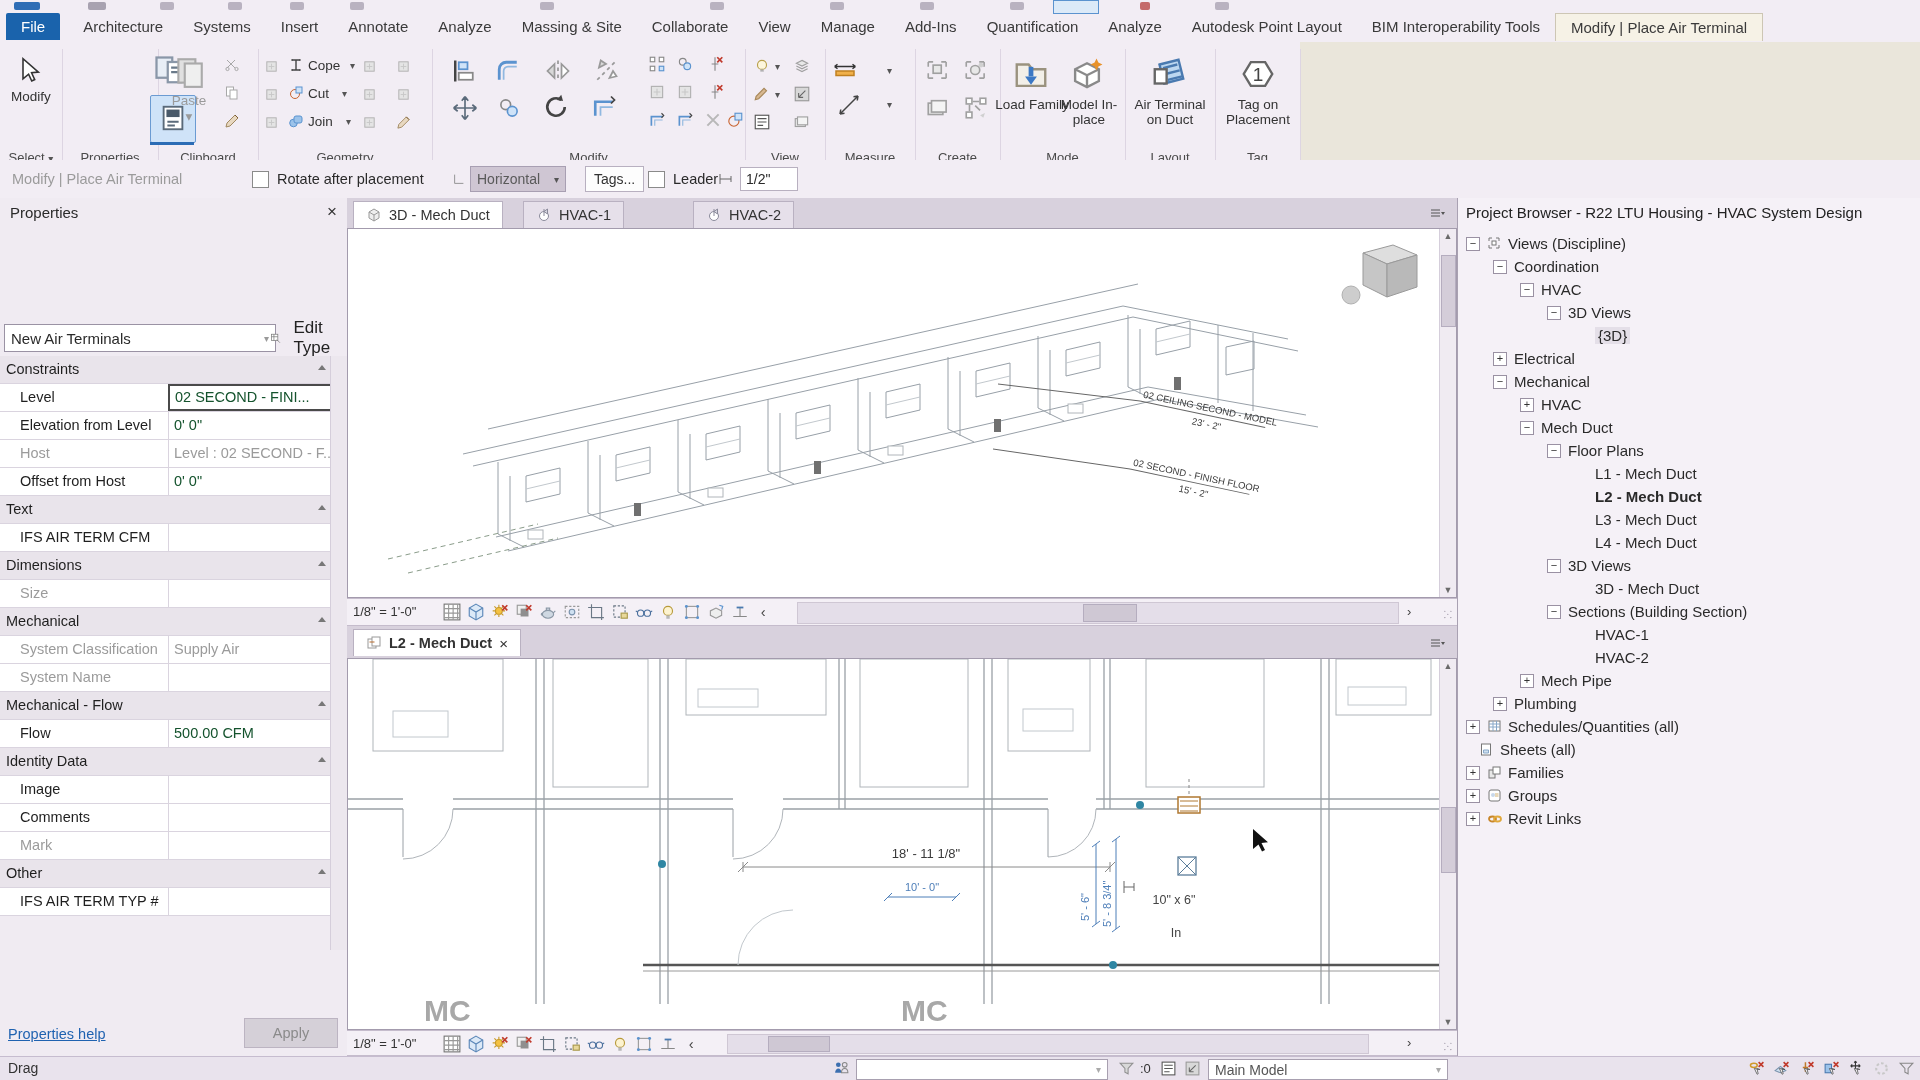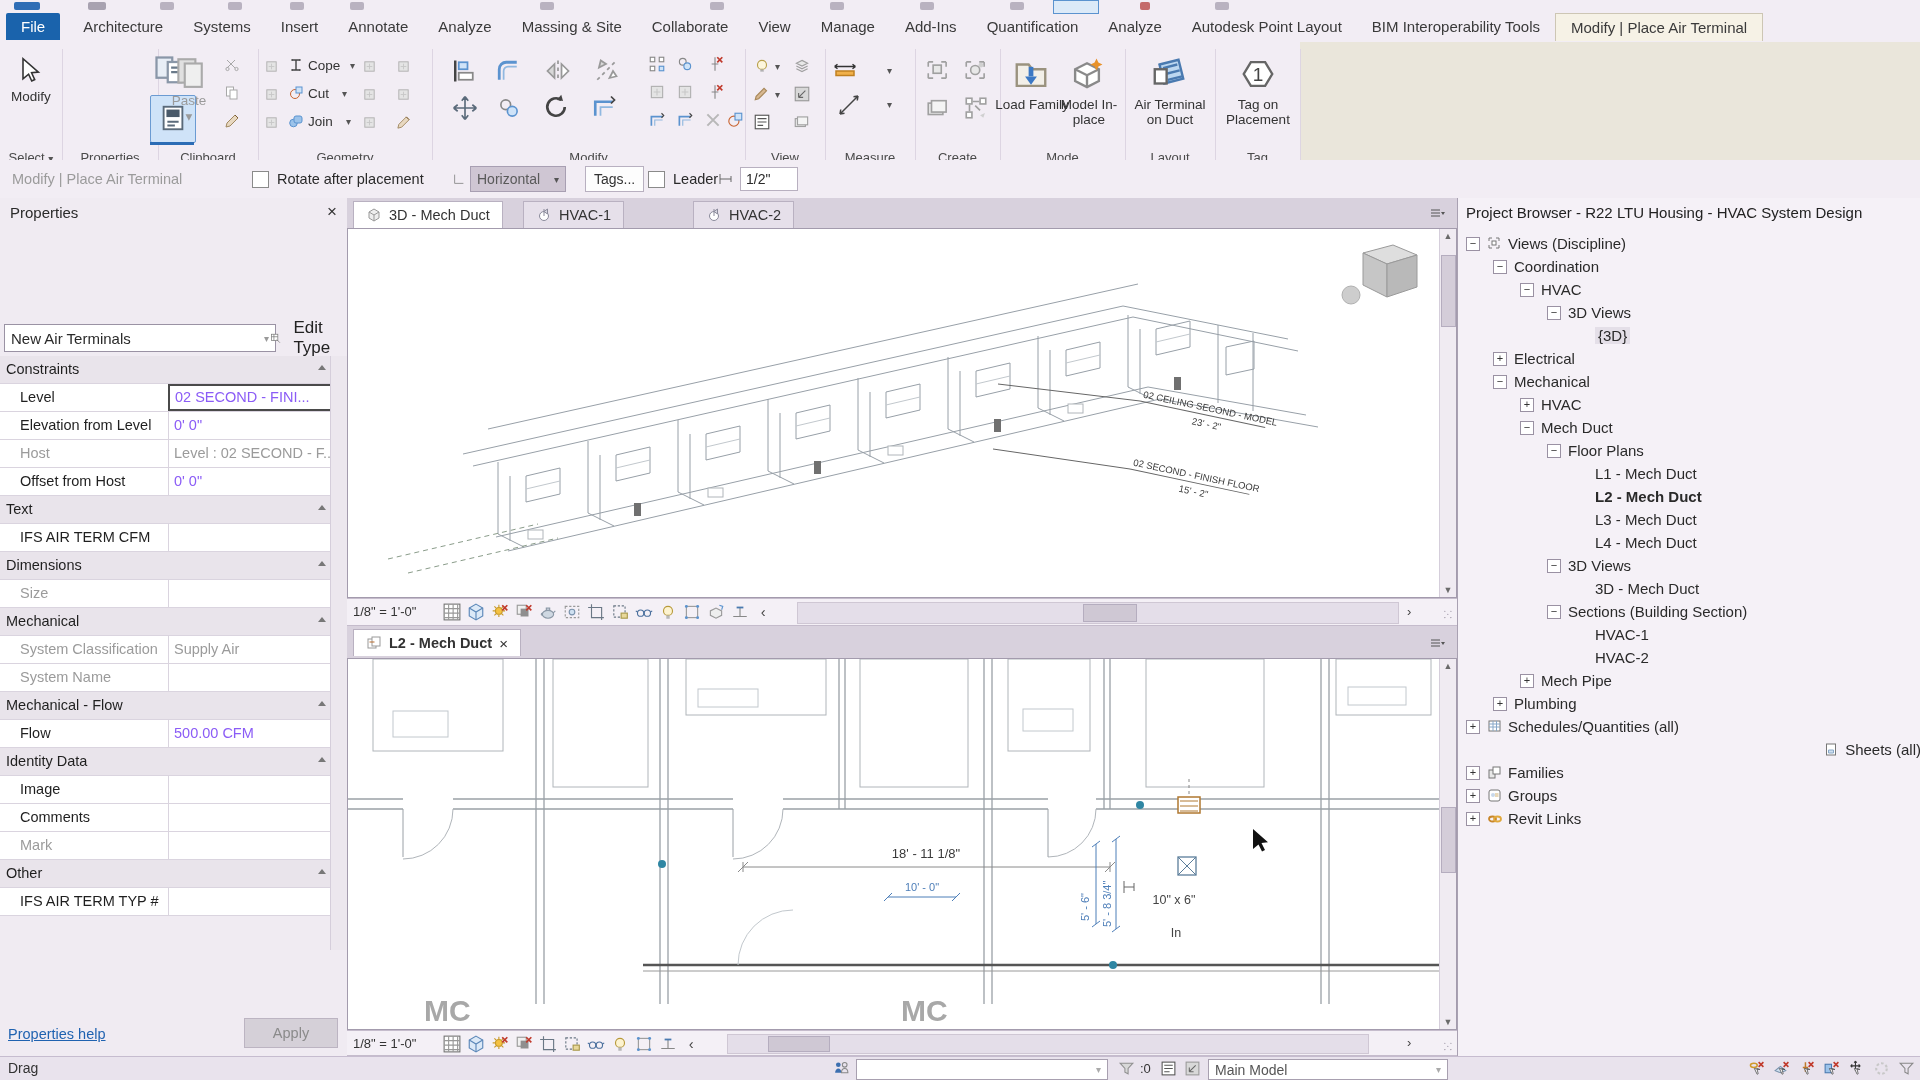--- a/index.html
+++ b/index.html
@@ -37,21 +37,21 @@
   #props-close{position:absolute;right:10px;top:4px;font-size:17px;color:#333;}
   #type-selector{position:absolute;left:4px;top:126px;width:258px;height:26px;background:#fff;border:1px solid #9a92a4;
        display:flex;align-items:center;justify-content:space-between;padding:0 6px;font-size:15px;}
   #edit-type{position:absolute;left:270px;top:127px;height:26px;display:flex;align-items:center;gap:12px;font-size:17px;color:#222;}
   #prop-grid{position:absolute;left:0;top:158px;width:330px;}
   .prow{position:relative;height:27px;border-bottom:1px solid #dad4df;background:#fff;font-size:14.5px;}
   .prow.cat{background:#e9e4eb;}
   .prow .lab{position:absolute;left:20px;top:0;height:27px;line-height:27px;width:144px;overflow:hidden;white-space:nowrap;color:#1f1f1f;}
   .prow.cat .lab{left:6px;width:300px;}
   .prow .val{position:absolute;left:168px;top:0;height:27px;line-height:27px;width:158px;border-left:1px solid #dad4df;
-       padding-left:5px;overflow:hidden;white-space:nowrap;color:#8b5cf6;}
+       padding-left:5px;overflow:hidden;white-space:nowrap;color:#14532d;}
   .prow .val.boxed{border:2px solid #4a4a4a;height:23px;line-height:23px;left:168px;}
   .prow.dis .lab,.prow.dis .val{color:#9b9b9b;}
   .prow.cat .chev{position:absolute;right:4px;top:9px;width:0;height:0;border-left:4px solid transparent;border-right:4px solid transparent;border-bottom:5px solid #777;}
   #prop-scroll{position:absolute;left:330px;top:158px;width:17px;height:594px;background:#ece7ee;border-left:1px solid #d5cedb;}
   #props-footer a{color:#1f62b0;text-decoration:underline;font-size:14.5px;}
   #apply-btn{position:absolute;right:9px;bottom:8px;width:92px;height:28px;background:#d5d0d8;border:1px solid #bcb4c2;
        color:#8a8a8a;font-size:14.5px;display:flex;align-items:center;justify-content:center;}
   
   #center{position:absolute;left:347px;top:198px;width:1110px;height:858px;background:#d8d1dd;}
   .vtabrow{position:absolute;left:0;width:1110px;background:#d8d1dd;}
@@ -1127,21 +1127,21 @@
           <span>Plumbing</span>
         </div>
         <div class="trow" style="padding-left: 8px;">
           <span class="ebox">+</span>
           <span class="ticon"><svg viewBox="0 0 16 16" width="100%" height="100%">
               <rect x="2" y="2" width="11" height="10" fill="#fff" stroke="#777"></rect>
               <path d="M2 5h11M2 8h11M6 2v10M9.5 2v10" stroke="#88a8c8"></path>
             </svg></span>
           <span>Schedules/Quantities (all)</span>
         </div>
-        <div class="trow" style="padding-left: 0; justify-content: flex-end;">
+        <div class="trow" style="padding-left: 0;">
           <span class="ebox empty"></span>
           <span class="ticon"><svg viewBox="0 0 16 16" width="100%" height="100%">
               <rect x="2.5" y="2" width="9" height="11" fill="#fff" stroke="#777"></rect>
               <path d="M4.5 8h5v3h-5z" fill="#cfe0f0" stroke="#88a8c8"></path>
             </svg></span>
           <span>Sheets (all)</span>
         </div>
         <div class="trow" style="padding-left: 8px;">
           <span class="ebox">+</span>
           <span class="ticon"><svg viewBox="0 0 16 16" width="100%" height="100%">

